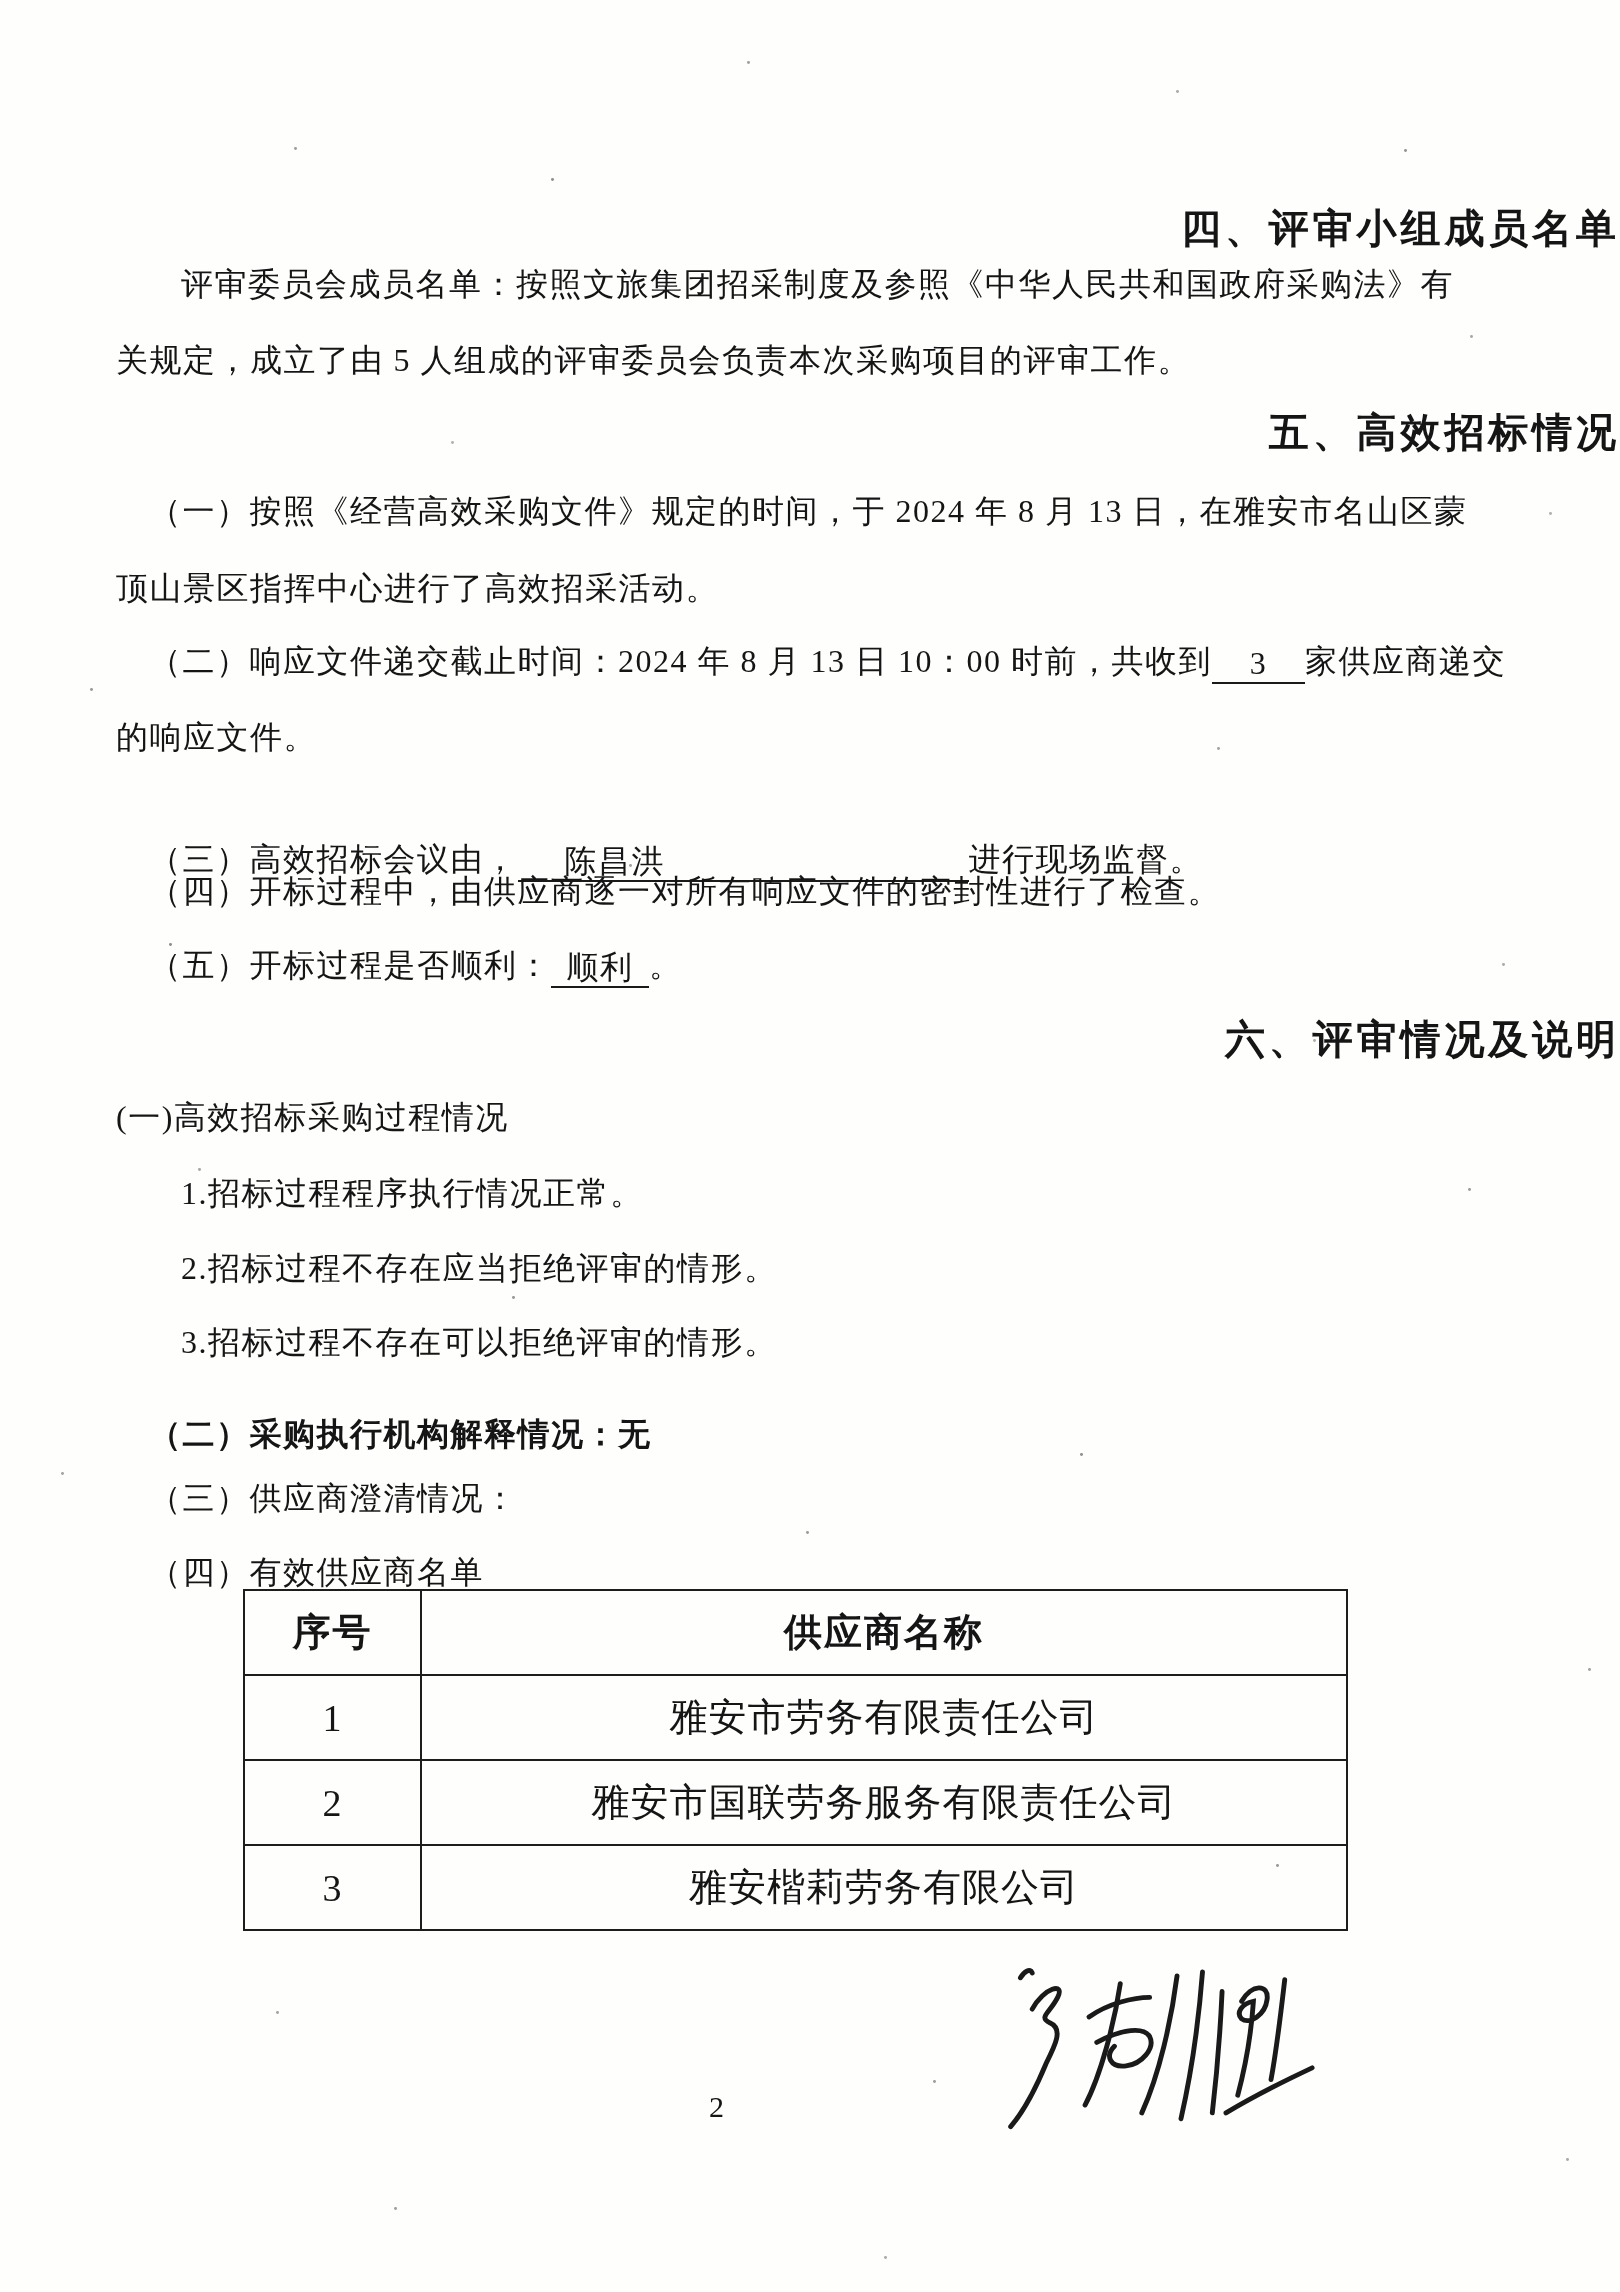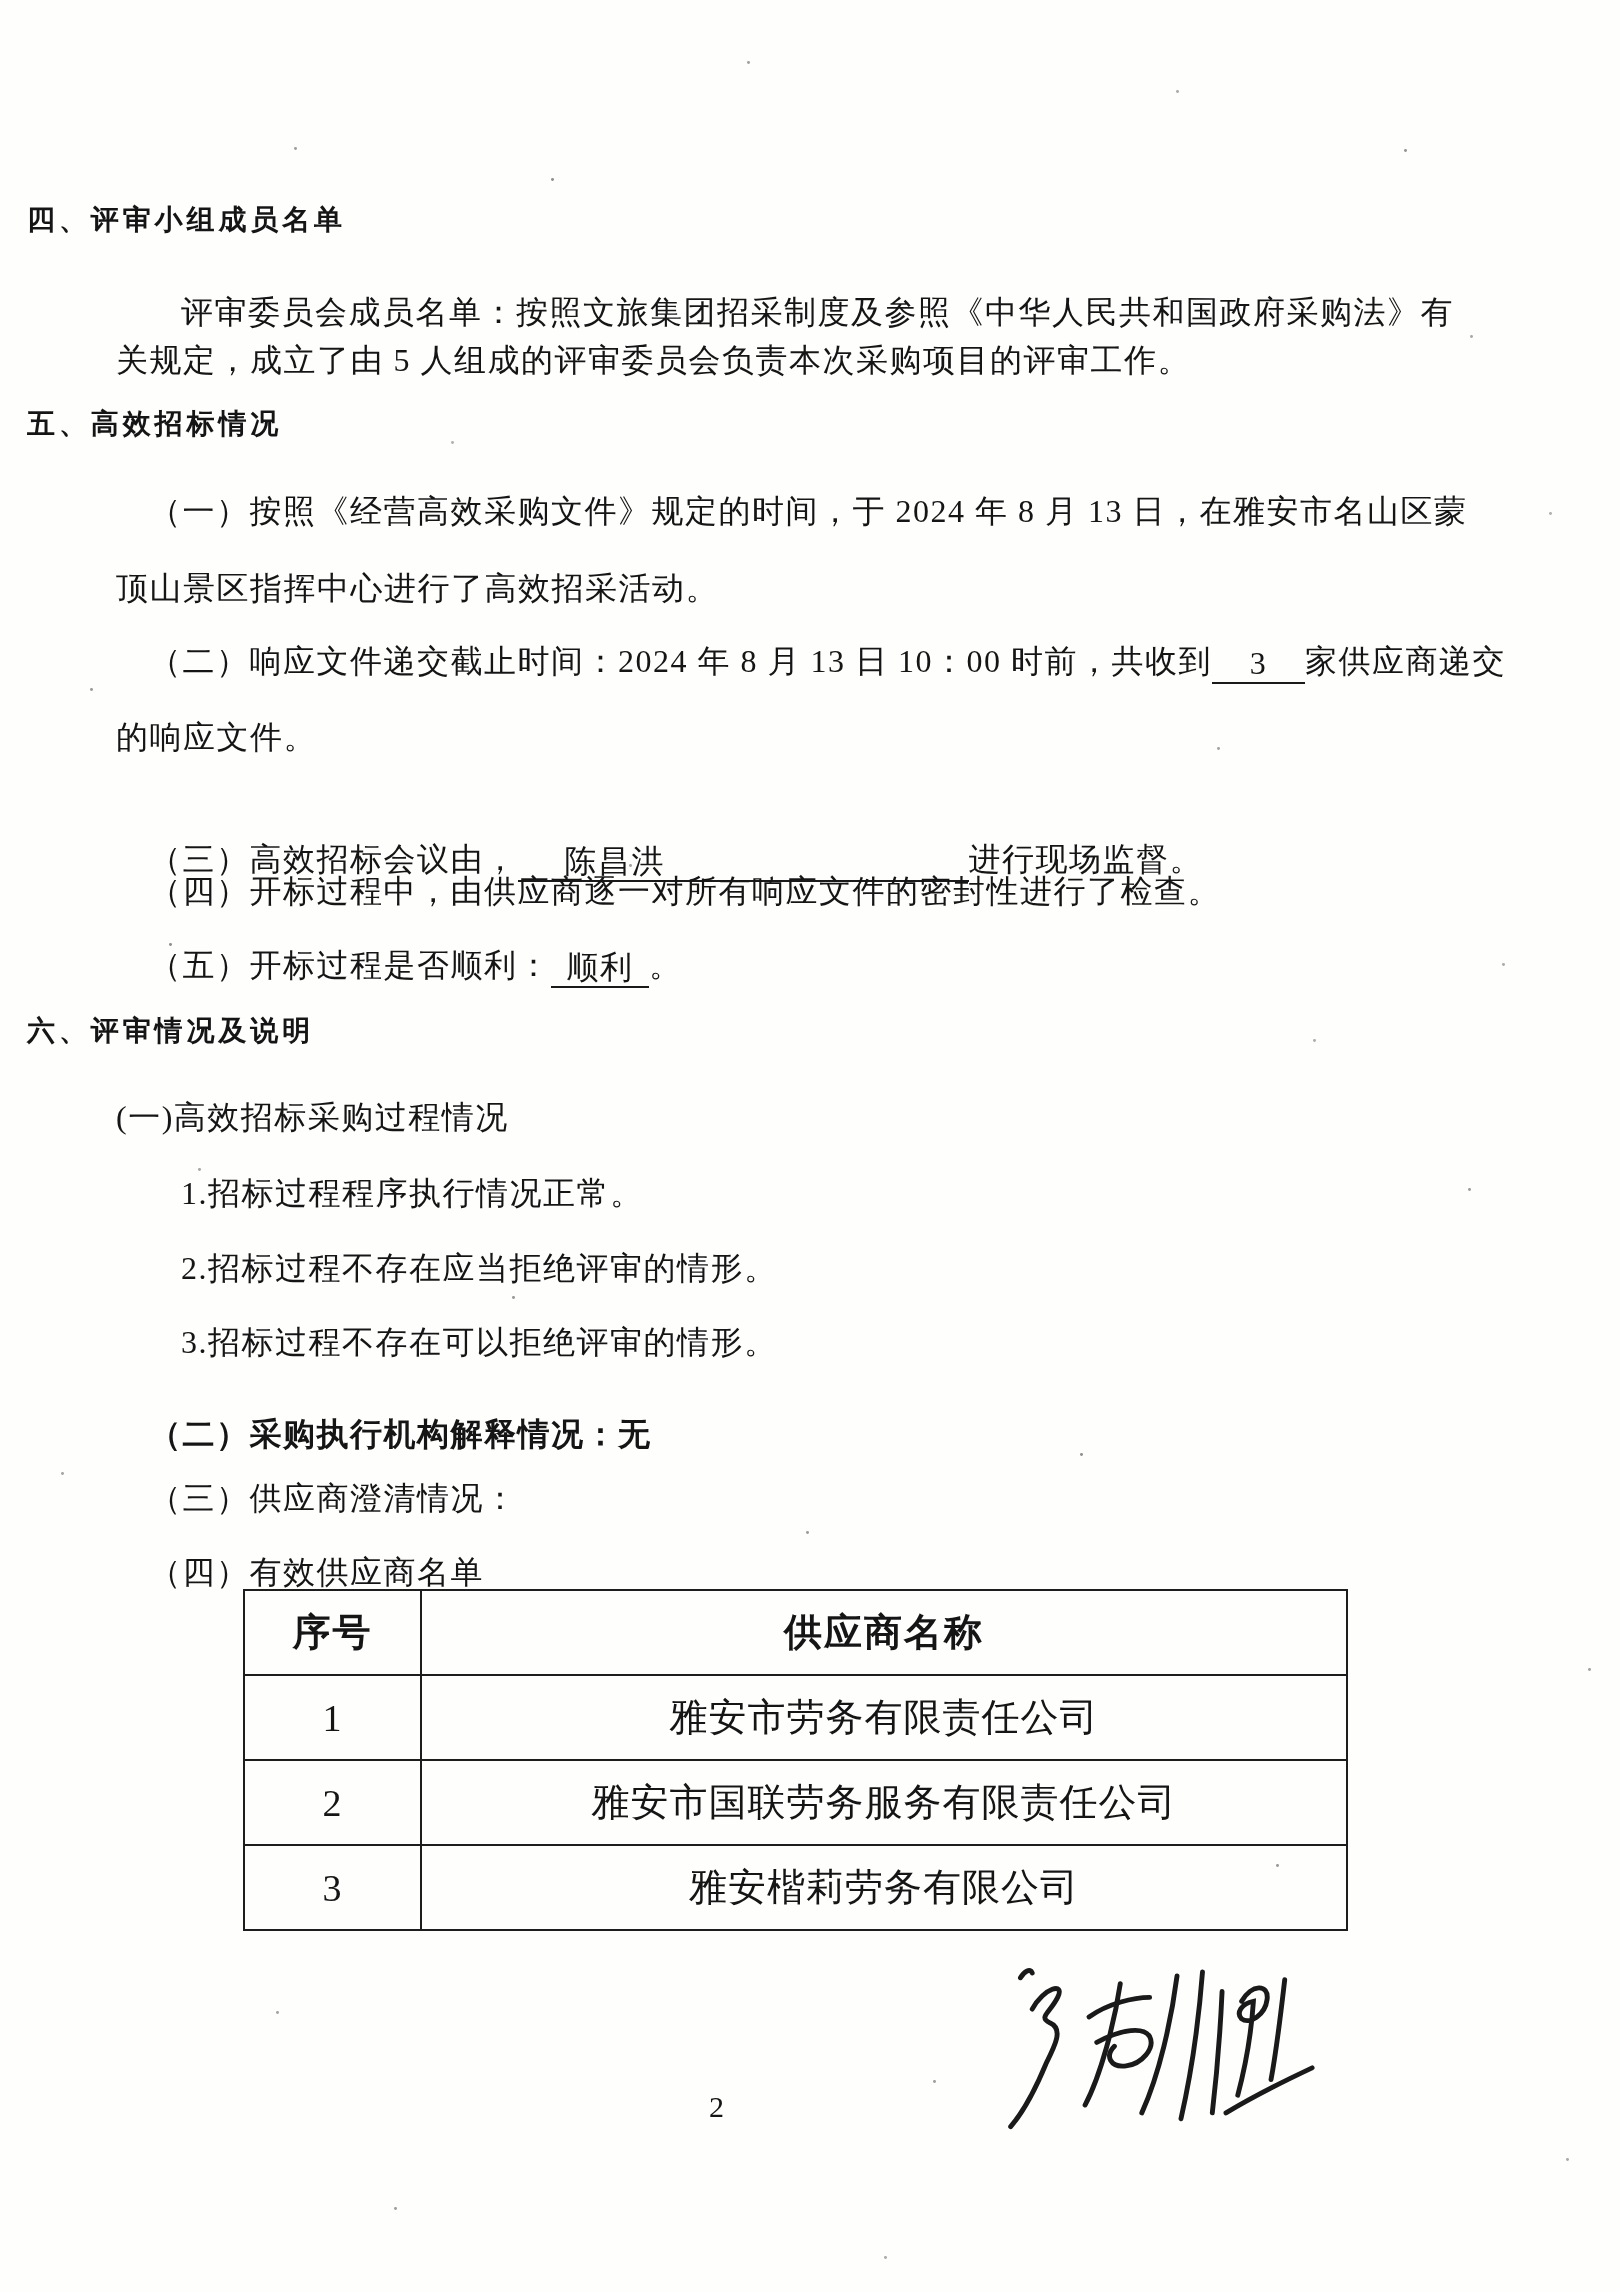--- a/index.html
+++ b/index.html
@@ -8,24 +8,24 @@
     width: 1620px;
     height: 2293px;
     margin: 0 auto;
     background: #fefefd;
     font-family: "Liberation Serif", serif;
     color: #151515;
     overflow: hidden;
   }
   .heading {
     position: absolute;
-    left: 27px;
+    left: 39px;
     right: 0;
-    text-align: left;
-    font-size: 28px;
+    text-align: right;
+    font-size: 40px;
     font-weight: bold;
     letter-spacing: 3.9px;
     white-space: nowrap;
   }
   .line {
     position: absolute;
     font-size: 32px;
     letter-spacing: 1.5px;
     white-space: nowrap;
   }
@@ -92,21 +92,21 @@
 </style>
 </head>
 <body>
 
 <div class="page">
 
   <div class="scan-noise"></div>
 
   <div class="heading" style="top:201px;">四、评审小组成员名单</div>
 
-  <div class="line" style="top:263px; left:181px;margin-top:28px;">评审委员会成员名单：按照文旅集团招采制度及参照《中华人民共和国政府采购法》有</div>
+  <div class="line" style="top:263px; left:181px;">评审委员会成员名单：按照文旅集团招采制度及参照《中华人民共和国政府采购法》有</div>
   <div class="line" style="top:339px; left:116px;">关规定，成立了由 5 人组成的评审委员会负责本次采购项目的评审工作。</div>
 
   <div class="heading" style="top:405px;">五、高效招标情况</div>
 
   <div class="line" style="top:490px; left:149px;">（一）按照《经营高效采购文件》规定的时间，于 2024 年 8 月 13 日，在雅安市名山区蒙</div>
   <div class="line" style="top:567px; left:116px;">顶山景区指挥中心进行了高效招采活动。</div>
 
   <div class="line" style="top:640px; left:149px;">
     <span>（二）响应文件递交截止时间：2024 年 8 月 13 日 10：00 时前，共收到</span><span class="blank b-count">3</span><span>家供应商递交</span>
   </div>

